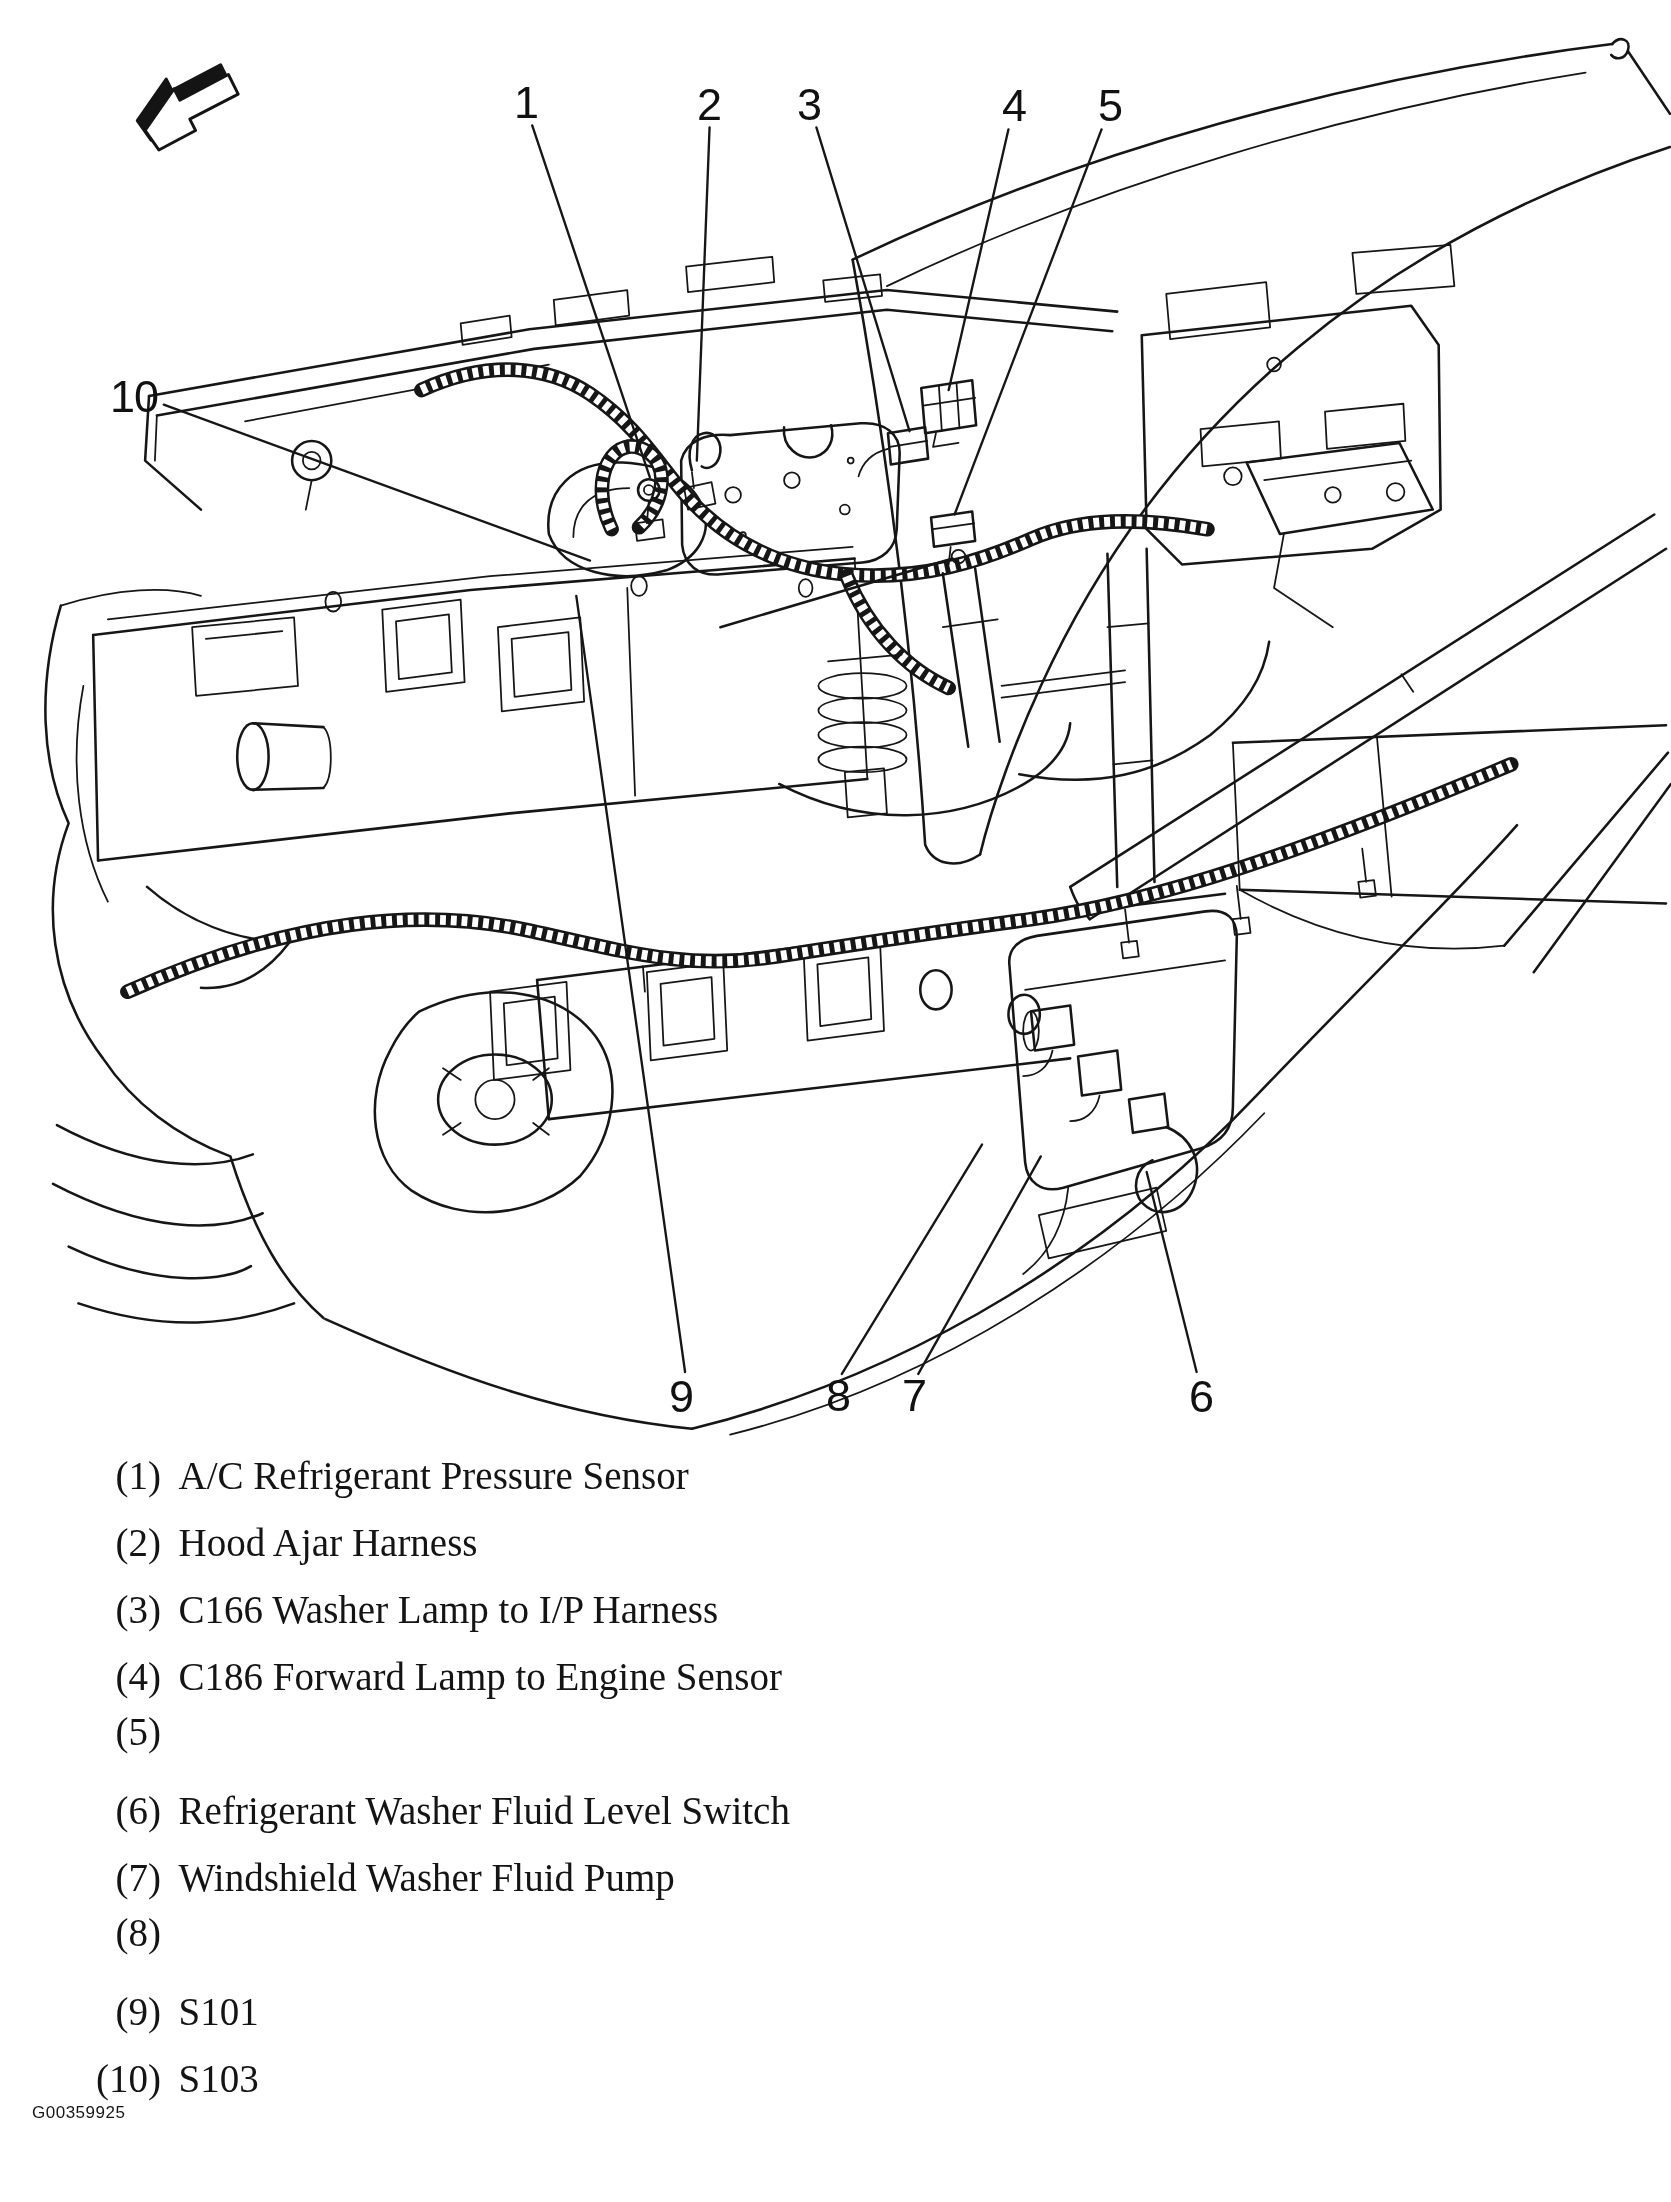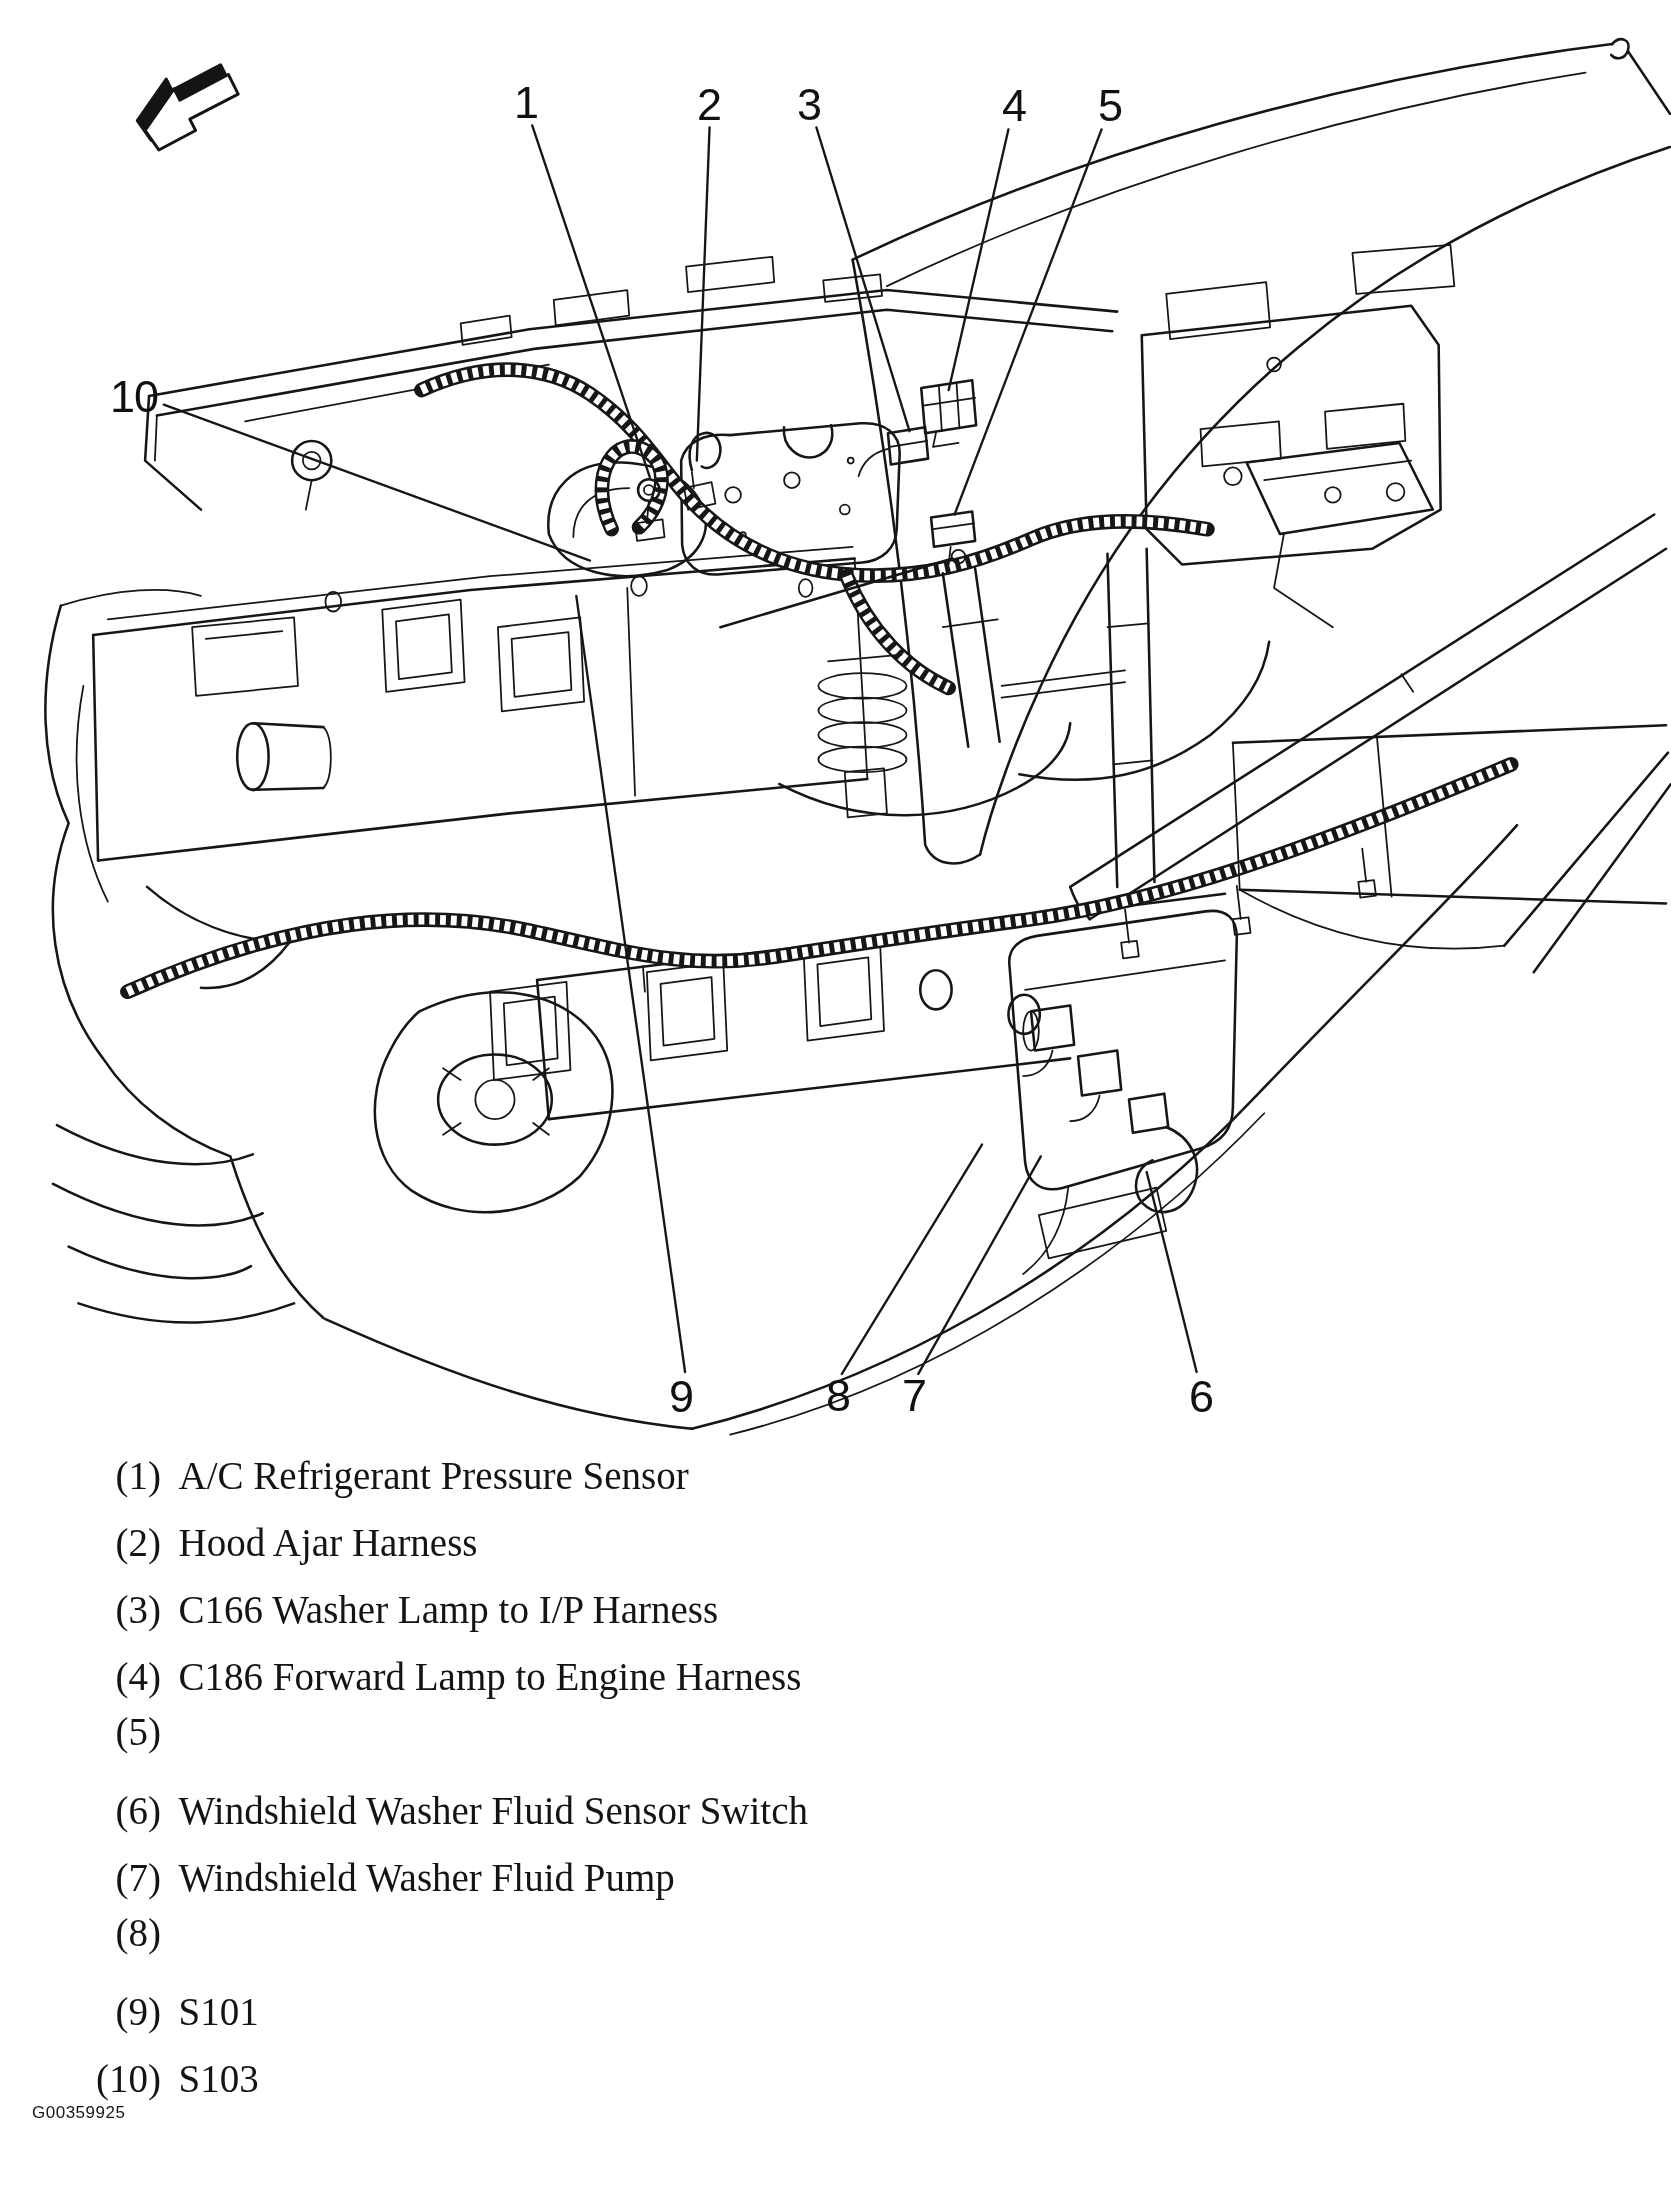--- a/index.html
+++ b/index.html
@@ -310,28 +310,28 @@
     <div class="legend-row">
       <span class="legend-num">(2)</span>
       <span class="legend-label">Hood Ajar Harness</span>
     </div>
     <div class="legend-row">
       <span class="legend-num">(3)</span>
       <span class="legend-label">C166 Washer Lamp to I/P Harness</span>
     </div>
     <div class="legend-row">
       <span class="legend-num">(4)</span>
-      <span class="legend-label">C186 Forward Lamp to Engine Harness</span>
+      <span class="legend-label">C186 Forward Lamp to Engine Sensor</span>
     </div>
     <div class="legend-row">
       <span class="legend-num">(5)</span>
     </div>
     <div class="legend-row">
       <span class="legend-num">(6)</span>
-      <span class="legend-label">Windshield Washer Fluid Sensor Switch</span>
+      <span class="legend-label">Refrigerant Washer Fluid Level Switch</span>
     </div>
     <div class="legend-row">
       <span class="legend-num">(7)</span>
       <span class="legend-label">Windshield Washer Fluid Pump</span>
     </div>
     <div class="legend-row">
       <span class="legend-num">(8)</span>
     </div>
     <div class="legend-row">
       <span class="legend-num">(9)</span>

